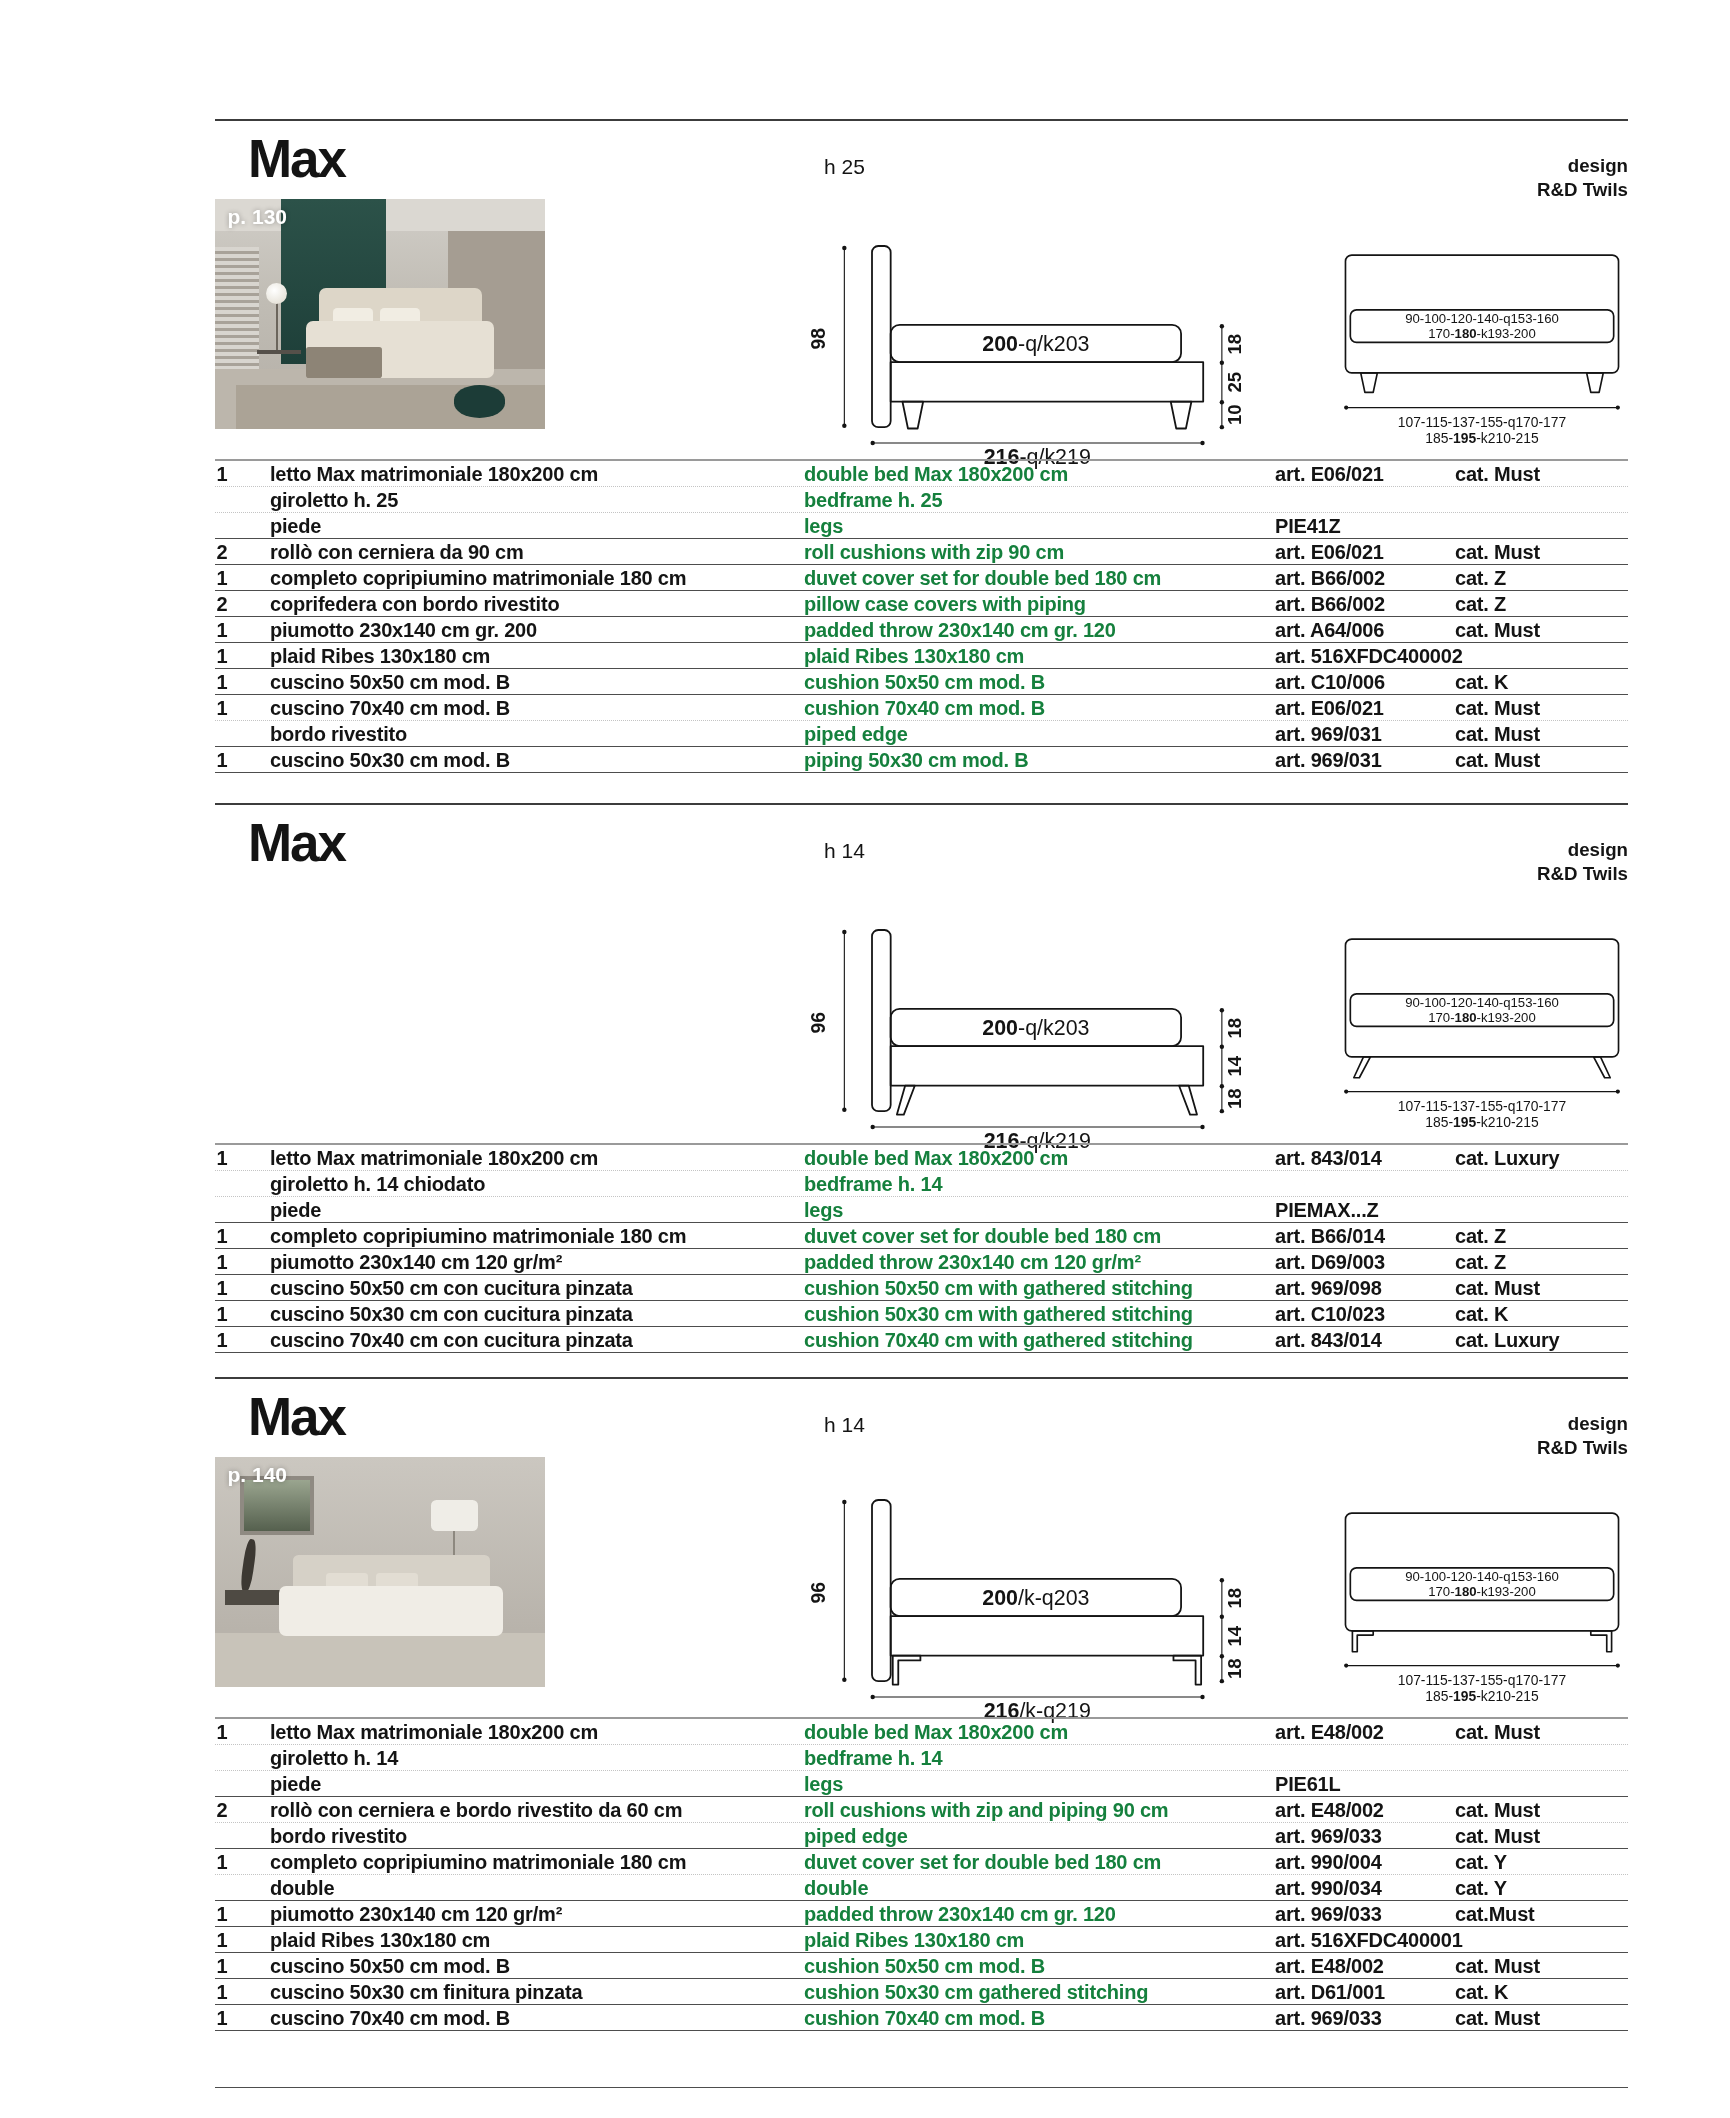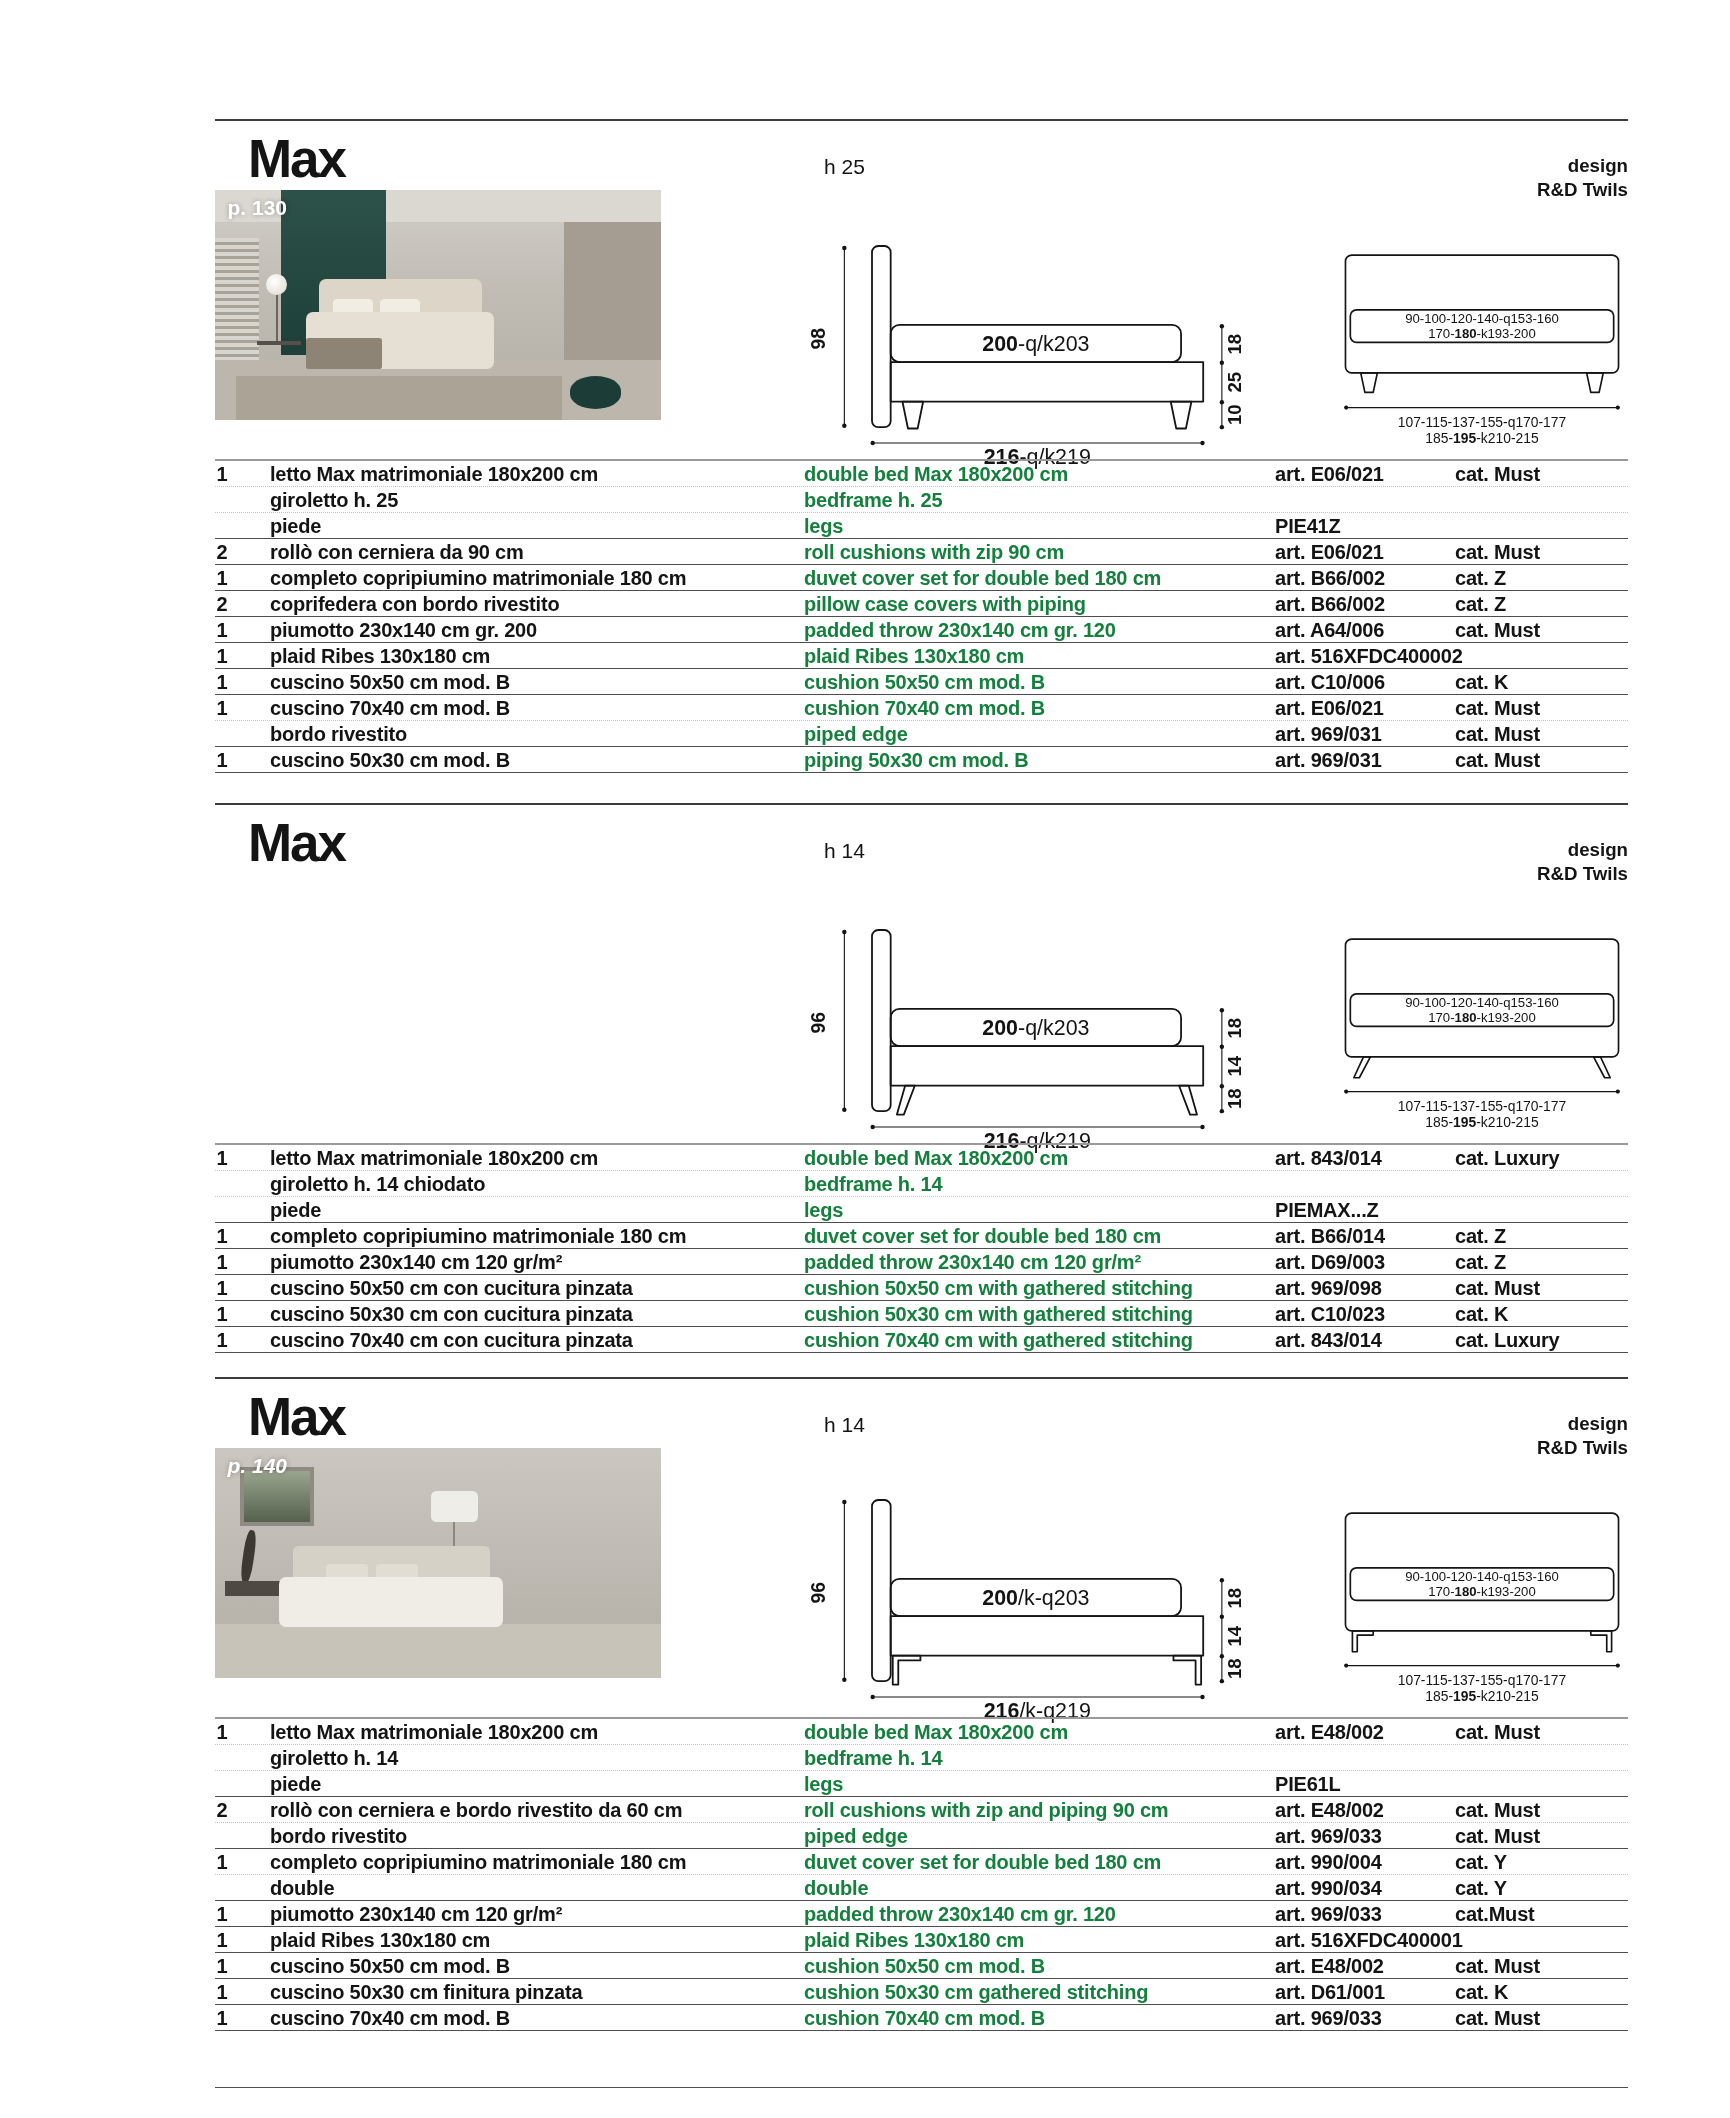--- a/index.html
+++ b/index.html
@@ -8,21 +8,21 @@
     font-family:"Liberation Sans",sans-serif;color:#141414;overflow:hidden;
   }
   .section{position:absolute;left:0;width:1731px;}
   .s1{top:119px;height:684px;}
   .s2{top:803px;height:573px;}
   .s3{top:1377px;height:712px;}
   .rule{position:absolute;left:215px;top:0;width:1413px;height:2.1px;background:#3c3c3c;}
   .title{position:absolute;left:212px;top:12.5px;font-size:53px;font-weight:bold;letter-spacing:-2.1px;line-height:1;margin-left:36px;}
   .variant{position:absolute;left:824px;top:36px;font-size:21px;font-weight:normal;}
   .design{position:absolute;right:103px;top:11px;text-align:right;font-size:18.7px;font-weight:bold;line-height:23.5px;margin-top:24px;}
-  .photo{position:absolute;left:215px;top:71px;width:446px;height:230px;overflow:hidden;}
+  .photo{position:absolute;left:215px;top:80px;width:330px;height:230px;overflow:hidden;}
   .photo-label{position:absolute;left:12.5px;top:5.5px;color:#ffffff;font-size:21px;font-weight:bold;z-index:9;text-shadow:0 0 5.5px rgba(0,0,0,.3);}
   .abs{position:absolute;}
   
   .ph1{background:linear-gradient(180deg,#d1cec8 0%,#c0bcb4 45%,#b3aea6 100%);}
   .ph1 .ceiling{left:0;top:0;right:0;height:32px;background:#dbd8d2;}
   .ph1 .radiator{left:0;top:48px;width:44px;height:132px;background:repeating-linear-gradient(180deg,#d8d5cf 0 4.2px,#a8a299 4.2px 7px);}
   .ph1 .panel{left:66px;top:0;width:105px;height:165px;background:linear-gradient(180deg,#2c5249,#1e3f39);}
   .ph1 .rightwall{right:0;top:32px;width:97px;height:147px;background:#a59d92;}
   .ph1 .floor{left:0;bottom:0;right:0;height:60px;background:#bcb6ac;}
   .ph1 .rug{left:21px;bottom:0;width:326px;height:44px;background:#aba396;}
@@ -47,21 +47,21 @@
   .ph2 .headboard{left:82px;top:82px;width:212px;height:47px;background:#33504a;border-radius:5.5px 5.5px 0 0;}
   .ph2 .duvet{left:69px;top:118px;width:235px;height:55px;background:#3c5850;border-radius:5.5px;}
   .ph2 .pillow{width:44px;height:18px;background:#2c4641;border-radius:3.5px;top:104px;}
   .ph2 .p1{left:104px;} .ph2 .p2{left:155px;}
   .ph2 .lampstem{left:280px;top:66px;width:2.1px;height:111px;background:#2e2a27;}
   .ph2 .lampdisc{left:262px;top:43px;width:39px;height:39px;border-radius:50%;
     background:radial-gradient(circle at 50% 45%,#f2ab60 0 30%,#b66d35 70%,#8a4f24);}
   .ph2 .nstand{left:30.5px;top:144px;width:42px;height:33px;background:#2f2b28;}
   .ph2 .nlamp{left:43px;top:130px;width:15.2px;height:15.2px;border-radius:50%;background:radial-gradient(circle,#f7c98b,#c78544);}
   
-  .ph3{background:linear-gradient(180deg,#cbc7c0,#b8b3ab 75%);font-style:italic;}
+  .ph3{background:linear-gradient(180deg,#cbc7c0,#b8b3ab 75%);}
   .ph3 .window{left:25px;top:19.4px;width:66px;height:51px;background:linear-gradient(180deg,#9aa58f,#55604e);border:4.2px solid #8f8a82;}
   .ph3 .floor{left:0;right:0;bottom:0;height:54px;background:#c8c3b9;}
   .ph3 .lampstem{left:238px;top:72px;width:2.1px;height:104px;background:#8d887f;}
   .ph3 .lampshade{left:216px;top:43px;width:47px;height:30.5px;background:#efede7;border-radius:5.5px;}
   .ph3 .headboard{left:78px;top:98px;width:197px;height:36px;background:#d6d1c7;border-radius:5.5px 5.5px 0 0;}
   .ph3 .duvet{left:64px;top:129px;width:224px;height:50px;background:#f0ede6;border-radius:7px;}
   .ph3 .pillow{width:42px;height:16.6px;background:#e2ddd3;border-radius:3.5px;top:116px;}
   .ph3 .p1{left:111px;} .ph3 .p2{left:161px;}
   .ph3 .sculpt{left:28px;top:82px;width:11px;height:53px;background:#3c3832;transform:rotate(8deg);border-radius:40%;}
   .ph3 .sideboard{left:9.7px;top:133px;width:66px;height:15.2px;background:#4e4a43;}

